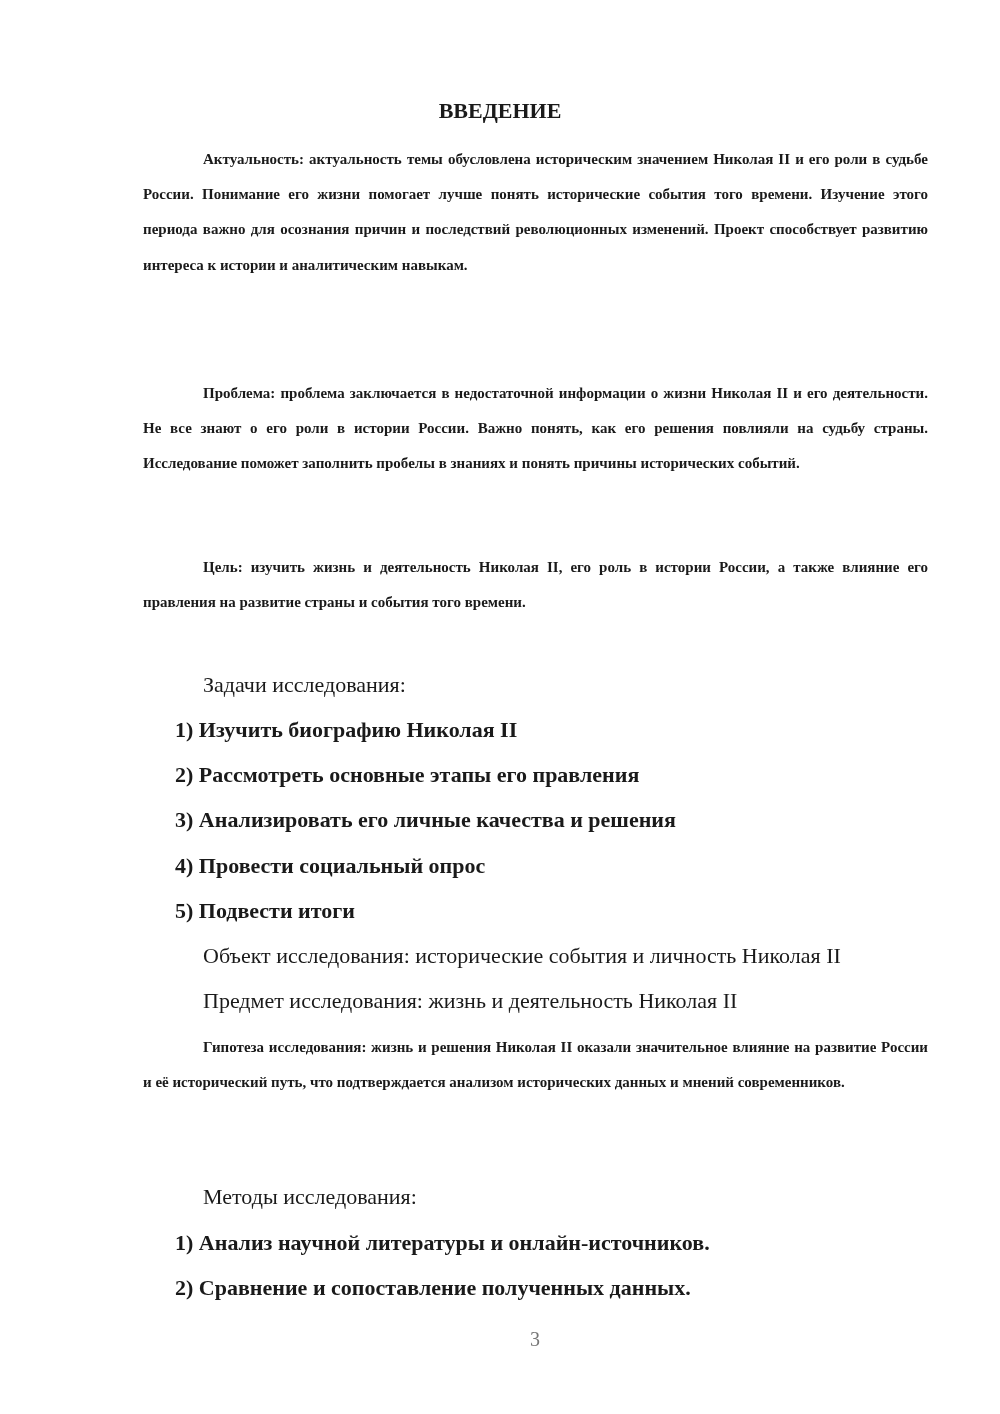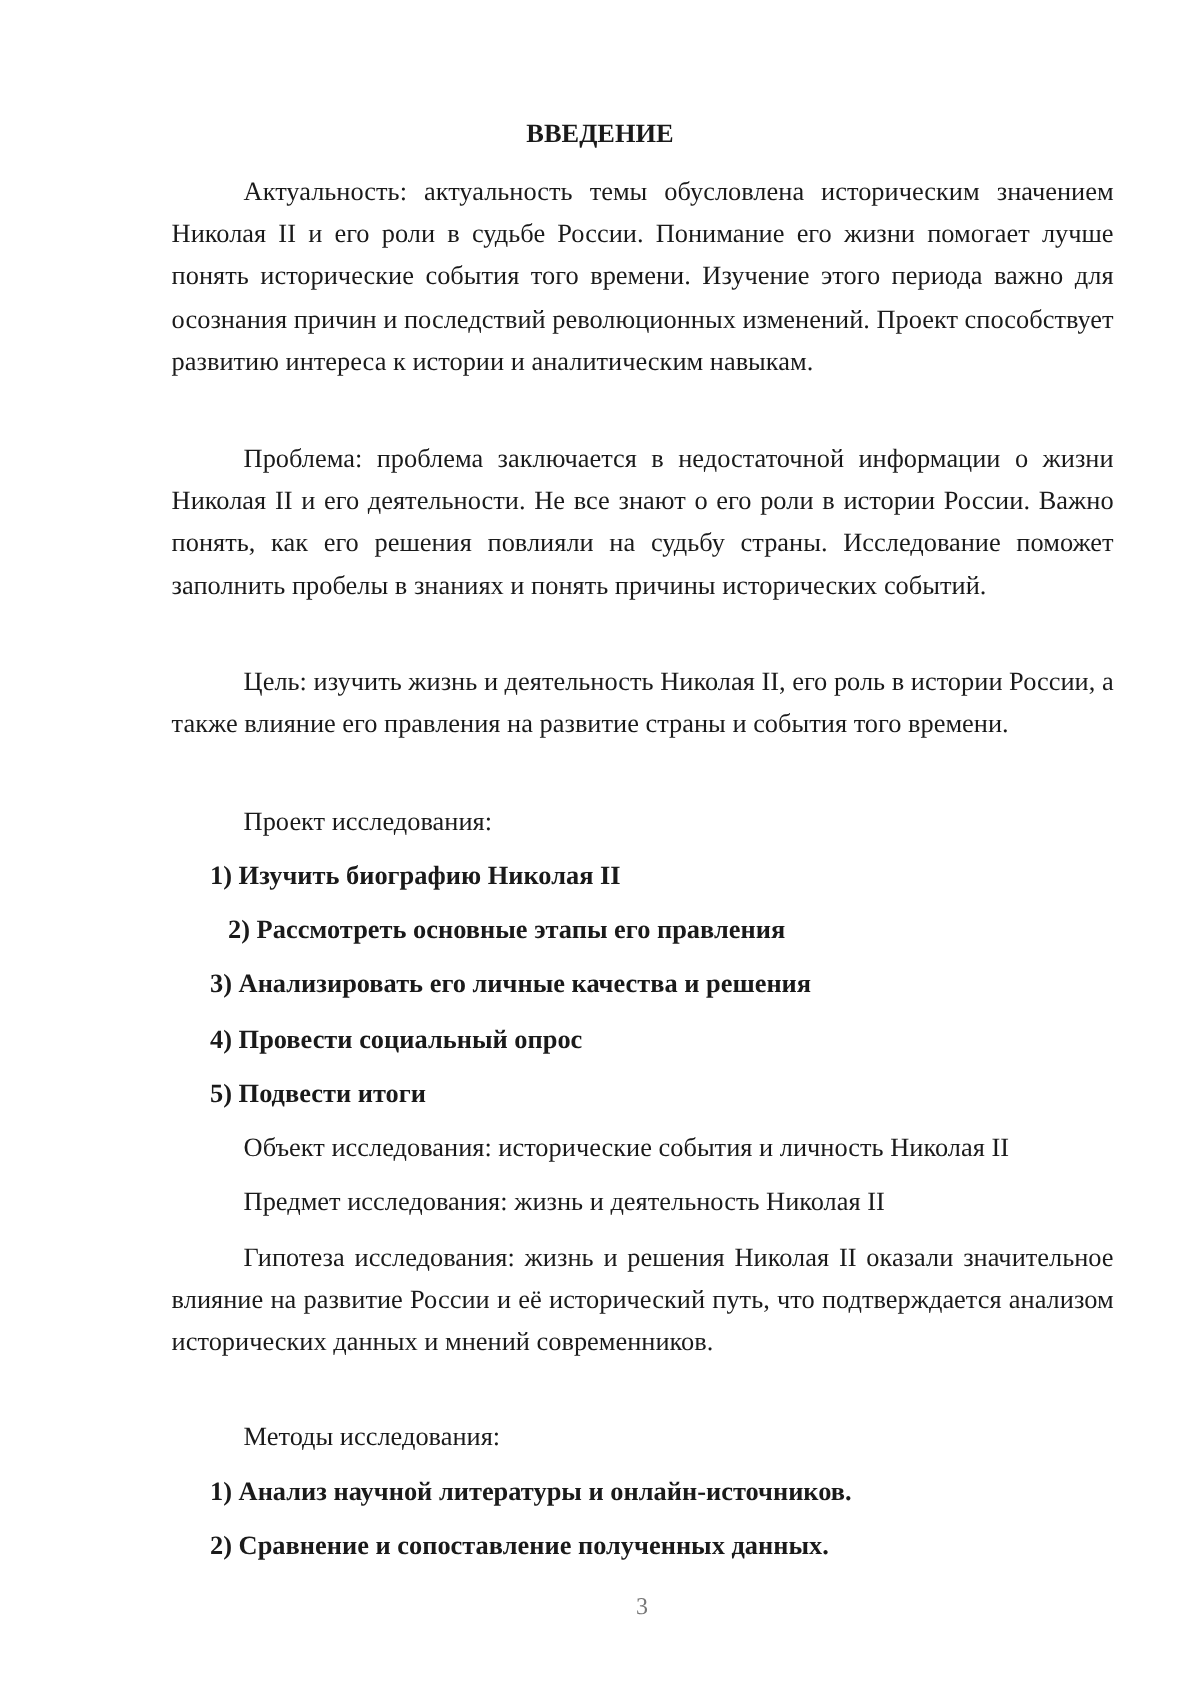--- a/index.html
+++ b/index.html
@@ -1,44 +1,44 @@
 <!DOCTYPE html>
 <html><head>
 <meta charset="utf-8">
 <style>
   html, body { margin: 0; padding: 0; background: #ffffff; }
   body { width: 1000px; height: 1414px; position: relative; overflow: hidden;
          font-family: "Liberation Serif", "DejaVu Serif", serif; color: #1a1a1a; }
   .page { position: absolute; left: 0; top: 0; width: 1000px; height: 1414px; }
   .title { position: absolute; left: 0; width: 1000px; top: 96px; text-align: center;
            font-weight: bold; font-size: 22px; line-height: 30px; box-sizing: border-box; }
-  .para { position: absolute; left: 143px; width: 785px; font-size: 22px; line-height: 35.2px;
-          text-align: justify; text-indent: 60px; margin: 0; }
+  .para { position: absolute; left: 143px; width: 785px; font-size: 15px; line-height: 35.2px;
+          text-align: justify; text-indent: 60px; margin: 0; font-weight: bold; }
   .line { position: absolute; font-size: 22px; line-height: 30px; white-space: nowrap; }
   .indent { left: 203px; }
   .list { left: 175px; font-weight: bold; }
   .pagenum { position: absolute; left: 0; width: 1000px; top: 1328px; text-align: center;
              font-size: 20px; color: #777; padding-left: 70px; box-sizing: border-box; }
 </style>
 </head>
 <body>
 
 <div class="page">
   <div class="title">ВВЕДЕНИЕ</div>
 
   <p class="para" style="top:142px;">Актуальность: актуальность темы обусловлена историческим значением Николая II и его роли в судьбе России. Понимание его жизни помогает лучше понять исторические события того времени. Изучение этого периода важно для осознания причин и последствий революционных изменений. Проект способствует развитию интереса к истории и аналитическим навыкам.</p>
 
-  <p class="para" style="top:364px;">Проблема: проблема заключается в недостаточной информации о жизни Николая II и его деятельности. Не все знают о его роли в истории России. Важно понять, как его решения повлияли на судьбу страны. Исследование поможет заполнить пробелы в знаниях и понять причины исторических событий.</p>
+  <p class="para" style="top:376px;">Проблема: проблема заключается в недостаточной информации о жизни Николая II и его деятельности. Не все знают о его роли в истории России. Важно понять, как его решения повлияли на судьбу страны. Исследование поможет заполнить пробелы в знаниях и понять причины исторических событий.</p>
 
   <p class="para" style="top:550px;">Цель: изучить жизнь и деятельность Николая II, его роль в истории России, а также влияние его правления на развитие страны и события того времени.</p>
 
-  <div class="line indent" style="top:670px;">Проект исследования:</div>
+  <div class="line indent" style="top:670px;">Задачи исследования:</div>
 
   <div class="line list" style="top:715px;">1) Изучить биографию Николая II</div>
-  <div class="line list" style="top:760px;margin-left:15px;">2) Рассмотреть основные этапы его правления</div>
+  <div class="line list" style="top:760px;">2) Рассмотреть основные этапы его правления</div>
   <div class="line list" style="top:805px;">3) Анализировать его личные качества и решения</div>
   <div class="line list" style="top:851px;text-align:right;">4) Провести социальный опрос</div>
   <div class="line list" style="top:896px;">5) Подвести итоги</div>
 
   <div class="line indent" style="top:941px;">Объект исследования: исторические события и личность Николая II</div>
   <div class="line indent" style="top:986px;">Предмет исследования: жизнь и деятельность Николая II</div>
 
   <p class="para" style="top:1030px;">Гипотеза исследования: жизнь и решения Николая II оказали значительное влияние на развитие России и её исторический путь, что подтверждается анализом исторических данных и мнений современников.</p>
 
   <div class="line indent" style="top:1182px;">Методы исследования:</div>

